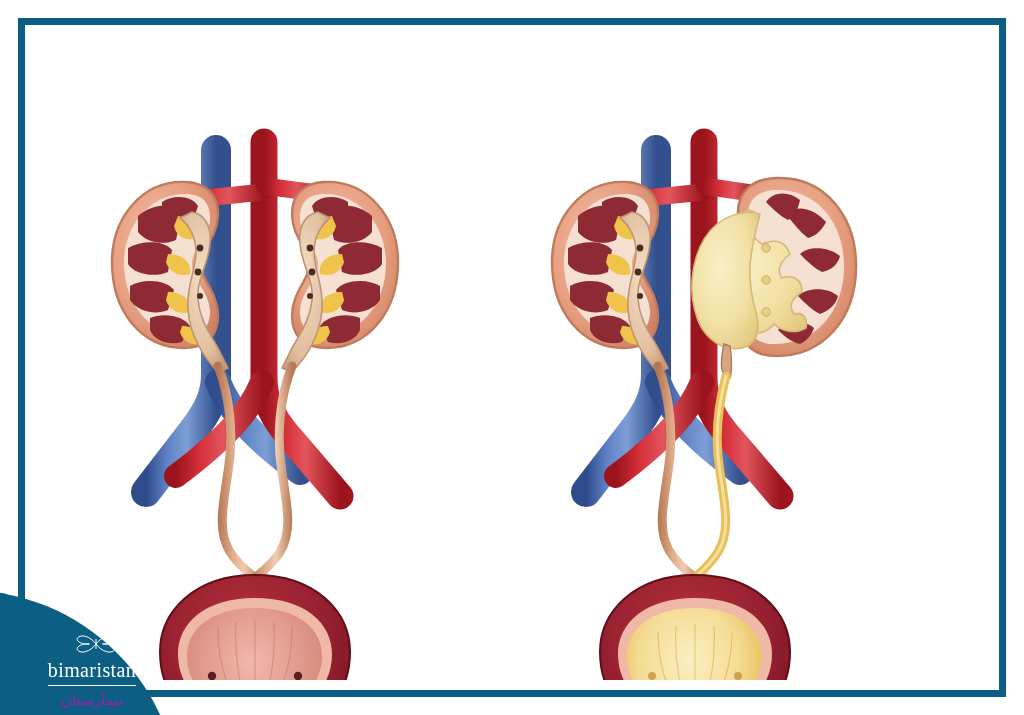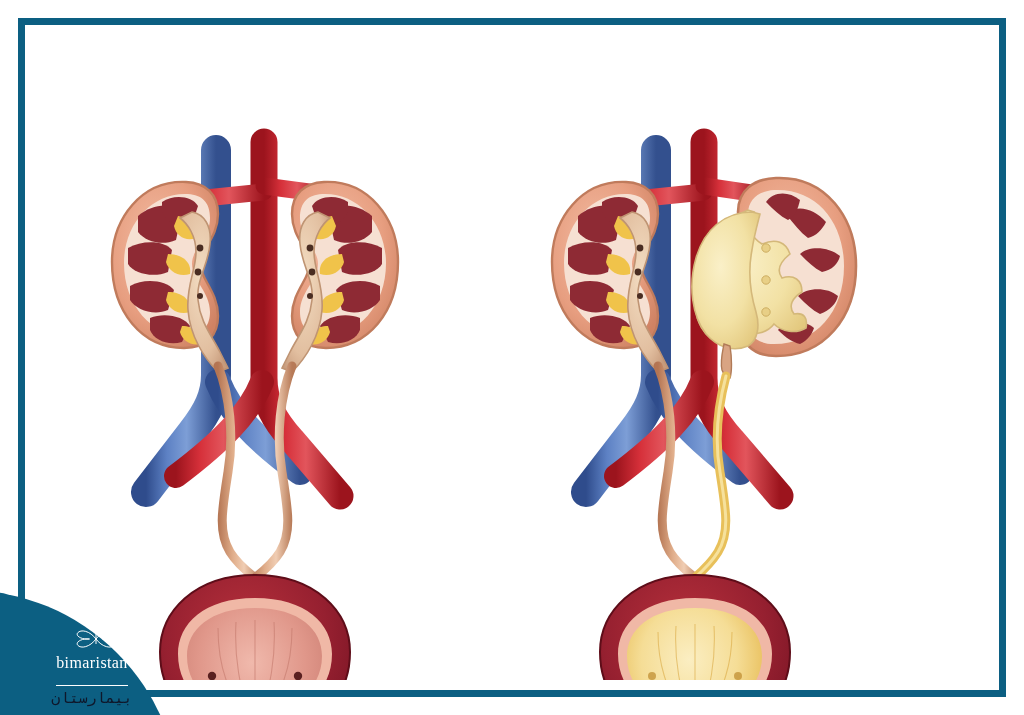--- a/index.html
+++ b/index.html
@@ -40,28 +40,28 @@
     position:absolute;left:-90px;bottom:-90px;width:270px;height:215px;
     background:#0c5f82;border-top-right-radius:215px 215px;
   }
   .logo-inner{
     position:absolute;left:0;bottom:0;width:178px;height:125px;
     display:flex;flex-direction:column;align-items:center;justify-content:flex-end;
     padding-bottom:8px;box-sizing:border-box;
   }
   .logo-mark{width:46px;height:26px;margin-left:14px;margin-bottom:3px;}
   .logo-word{
-    color:#ffffff;font-size:16px;letter-spacing:.4px;line-height:1;
+    color:#ffffff;font-size:20px;letter-spacing:.4px;line-height:1;
     font-family:"Liberation Serif","DejaVu Serif",serif;
-    border-bottom:1.3px solid #ffffff;padding-bottom:14px;margin-left:6px;
+    border-bottom:1.3px solid #ffffff;padding-bottom:5px;margin-left:6px;
   }
   .logo-ar{
-    color:#0f172a;font-size:15px;line-height:1;margin-top:6px;margin-left:6px;
+    color:#a21caf;font-size:15px;line-height:1;margin-top:6px;margin-left:6px;
     direction:rtl;letter-spacing:1px;
-    font-family:Liberation Mono, monospace;
+    font-family:Liberation Sans, sans-serif;
   }
 </style>
 </head>
 <body>
 
 <div id="stage">
 
   <div class="frame"></div>
 
 

